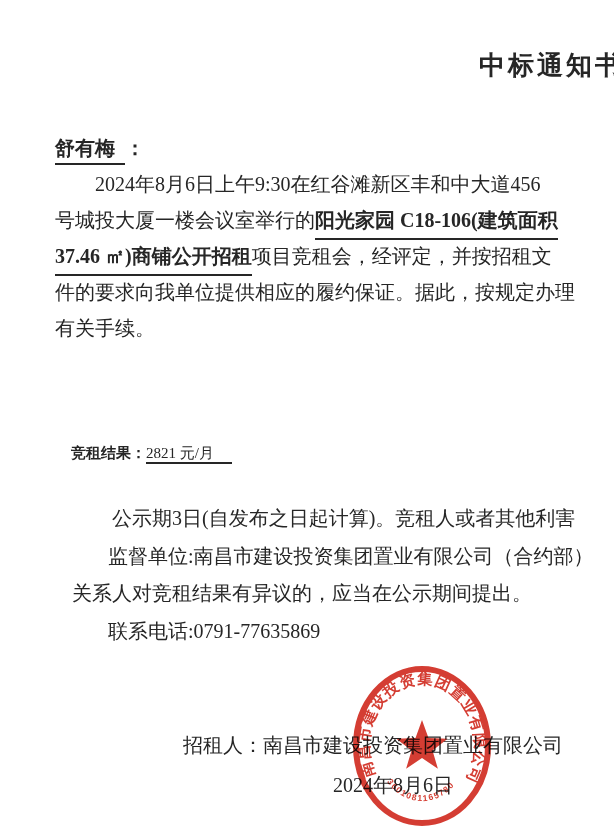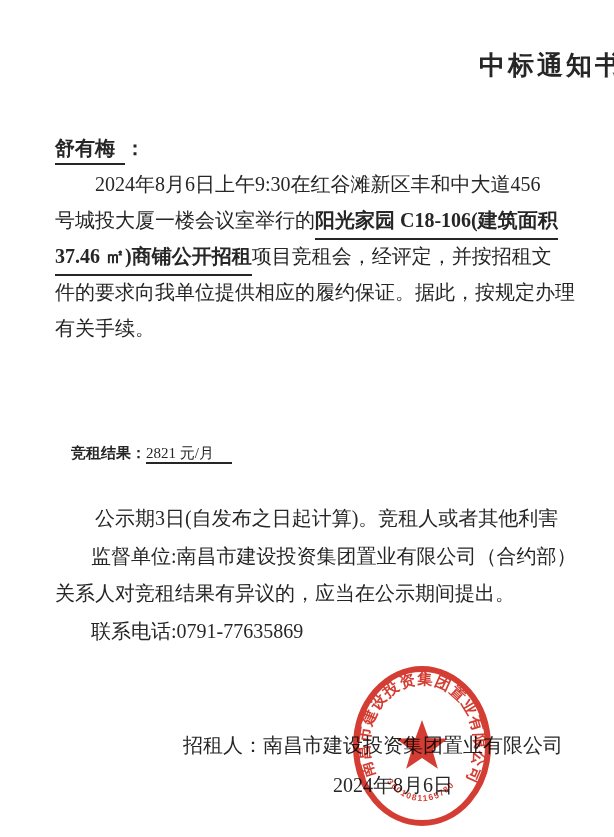--- a/index.html
+++ b/index.html
@@ -54,21 +54,21 @@
     margin-left: 16px;
   }
   .result-line .label { font-weight: bold; }
   .result-line .uval {
     border-bottom: 2px solid #262626;
     padding-right: 18px;
     padding-bottom: 1px;
   }
   .notice-block {
     position: absolute;
-    left: 55px; top: 500px;
+    left: 72px; top: 500px;
     width: 510px;
     font-size: 20px;
     line-height: 37.5px;
   }
   .notice-block .line { white-space: nowrap; height: 37.5px; }
   .indent2 { padding-left: 36px; }
   .lessor-line {
     position: absolute;
     left: 183px; top: 732px;
     font-size: 20px;

